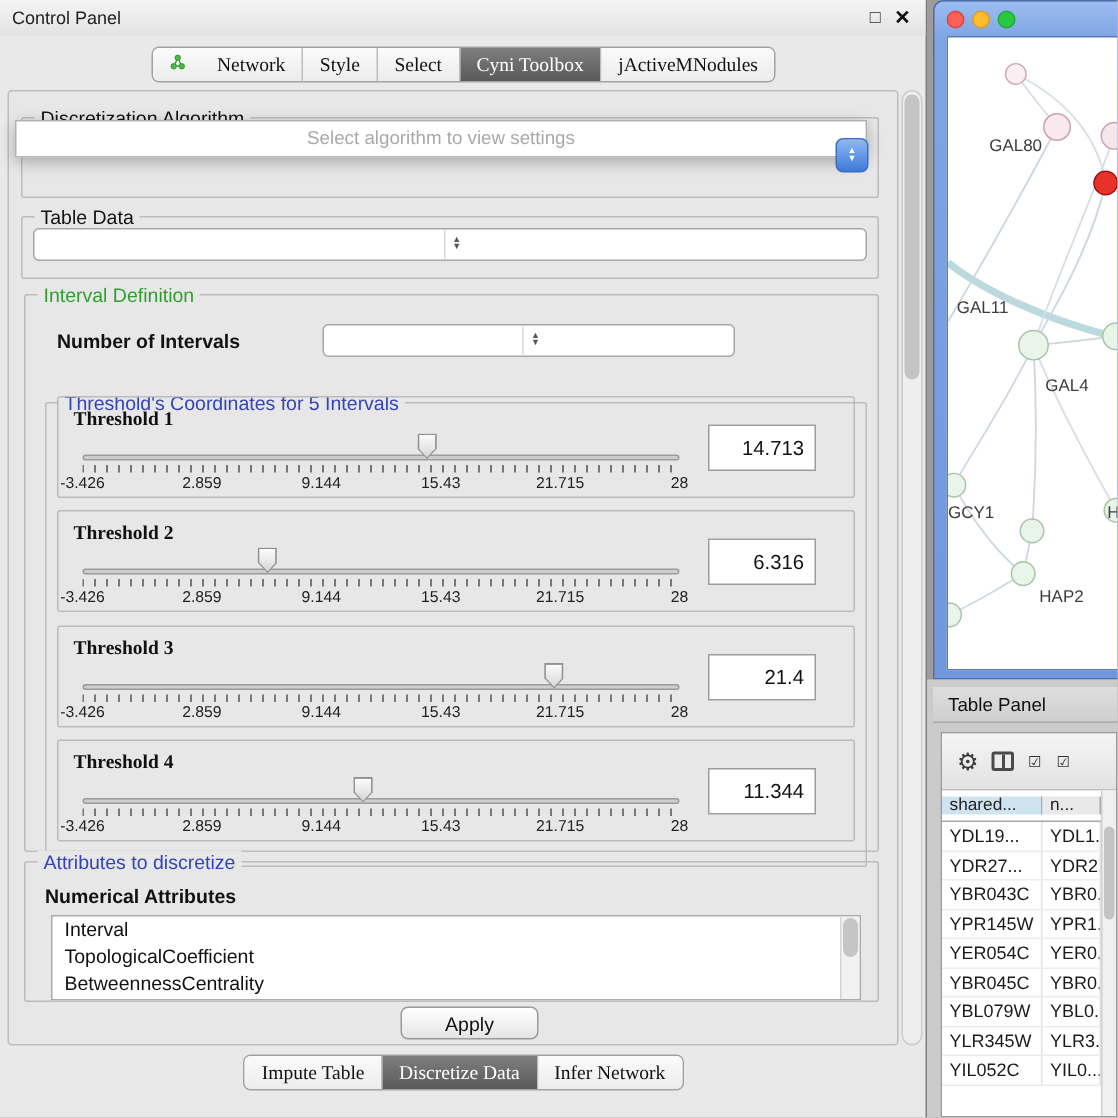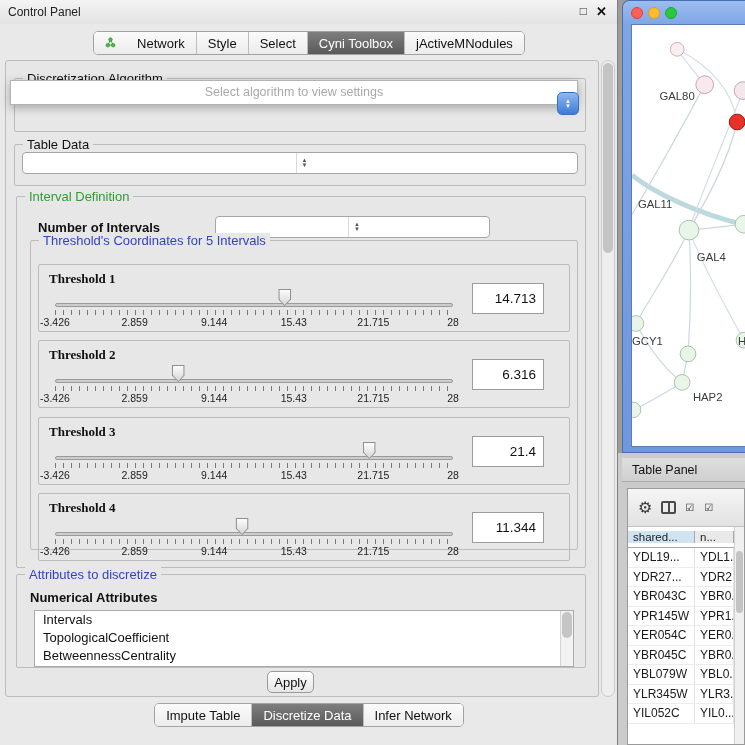--- a/index.html
+++ b/index.html
@@ -8,21 +8,21 @@
 
   
   .cp{position:absolute;left:0;top:0;width:618px;height:745px;background:#e9e9e9;border-right:1px solid #7f7f7f;}
   .cp-titlebar{position:absolute;left:0;top:0;right:0;height:24px;background:linear-gradient(#f4f4f4,#e3e3e3);}
   .cp-title{position:absolute;left:8px;top:5px;font-size:12px;color:#222;}
   .cp-float{position:absolute;right:30px;top:4px;font-size:12px;color:#333;cursor:default;}
   .cp-close{position:absolute;right:10px;top:4px;font-size:13px;color:#111;font-weight:bold;cursor:default;}
 
   .seg-wrap{position:absolute;left:0;width:618px;display:flex;justify-content:center;}
   .seg{display:flex;align-items:stretch;border:1px solid #a2a2a2;border-radius:5px;height:24px;overflow:hidden;background:#f4f4f4;}
-  .seg-item{display:flex;align-items:center;gap:21px;padding:0 11px;font-size:13px;color:#111;border-right:1px solid #bdbdbd;background:linear-gradient(#fbfbfb,#ececec);cursor:default;white-space:nowrap;}
+  .seg-item{display:flex;align-items:center;gap:21px;padding:0 11px;font-size:13px;color:#111;border-right:1px solid #bdbdbd;background:linear-gradient(#fbfbfb,#ececec);cursor:default;white-space:nowrap;font-family:Liberation Serif, serif;}
   .seg-item:last-child{border-right:none;}
   .seg-item.active{background:linear-gradient(#7e7e7e,#5a5a5a);color:#fff;}
 
   .inner{position:absolute;left:5px;top:60px;width:594px;height:637px;background:#e7e7e7;border:1px solid #bdbdbd;border-radius:3px;}
   .cp-vscroll{position:absolute;left:601px;top:60px;width:14px;height:637px;background:#eeeeee;border:1px solid #cccccc;border-radius:7px;}
   .cp-vscroll .vthumb{position:absolute;left:1px;right:1px;top:2px;height:190px;background:#c4c4c4;border-radius:6px;}
 
   
   .group{position:absolute;border:1px solid #bcbcbc;border-radius:2px;}
   .group-title{position:absolute;top:-8px;left:8px;font-size:13px;line-height:15px;background:#e7e7e7;padding:0 4px;color:#111;white-space:nowrap;}
@@ -59,21 +59,21 @@
   .value-box{position:absolute;left:433px;top:18px;width:72px;height:31px;background:#fff;border:1px solid #9c9c9c;
              font-size:13.5px;color:#111;text-align:right;line-height:29px;padding-right:7px;}
 
   
   .na-label{position:absolute;left:30px;top:590px;font-size:13px;font-weight:bold;color:#111;}
   .listbox{position:absolute;left:34px;top:610px;width:540px;height:57px;background:#fff;border:1px solid #ababab;overflow:hidden;}
   .list-item{font-size:13px;color:#111;padding:1px 0 1px 8px;line-height:16px;cursor:default;}
   .listbox .sb{position:absolute;right:0;top:0;width:13px;height:100%;background:#f2f2f2;border-left:1px solid #d5d5d5;}
   .listbox .sb .vthumb{position:absolute;left:1px;right:1px;top:1px;height:26px;background:#c5c5c5;border-radius:5px;}
 
-  .btn{position:absolute;left:267px;top:671px;width:47px;height:22px;background:linear-gradient(#ffffff,#e5e5e5);
+  .btn{position:absolute;left:267px;top:671px;width:92px;height:22px;background:linear-gradient(#ffffff,#e5e5e5);
        border:1px solid #9a9a9a;border-radius:5px;font-size:13px;color:#111;display:flex;align-items:center;justify-content:center;cursor:default;}
 
   
   .netwin{position:absolute;left:622px;top:0;width:130px;height:453px;background:linear-gradient(#9cbdf0 0,#7fa5e4 24px,#6f97dd 100%);border:1px solid #4a6fb0;border-right:none;border-top-left-radius:7px;}
   .light{position:absolute;top:6px;width:12px;height:12px;border-radius:50%;cursor:default;}
   .light.red{left:8px;background:#ff5f57;border:1px solid #d8453f;}
   .light.yellow{left:25px;background:#febc2e;border:1px solid #d89f21;}
   .light.green{left:42px;background:#28c840;border:1px solid #1ea833;}
   .net-canvas{position:absolute;left:8px;top:23px;width:115px;height:423px;background:#fff;border:1px solid #5b7cb4;}
   .net-canvas svg{width:100%;height:100%;display:block;}
@@ -174,21 +174,21 @@
   </div>
   <div style="position:absolute;left:38px;top:220px;font-size:13px;font-weight:bold;color:#111;">Number of Intervals</div>
   <div class="combo" style="left:215px;top:216px;width:275px;height:22px;">
     <span class="combo-text">5</span>
     <span class="stepper">
       <span>▲</span>
       <span>▼</span>
     </span>
   </div>
 
-  <div class="group" style="left:30px;top:240px;width:548px;height:310px;">
+  <div class="group" style="left:30px;top:268px;width:548px;height:310px;">
     <span class="group-title gt-blue">Threshold's Coordinates for 5 Intervals</span>
   </div>
 
   <div class="thr-box" style="top:264px;">
     <div class="thr-label">Threshold 1</div>
     <div class="track"></div>
     <div class="thumb-rail">
       <div class="thumb" style="left: 57.7%;">
           <div class="thumb-in"></div>
         </div>
@@ -266,21 +266,21 @@
   </div>
 
   <div class="group" style="left:16px;top:574px;width:570px;height:94px;">
     <span class="group-title gt-blue">Attributes to discretize</span>
   </div>
   <div class="na-label">Numerical Attributes</div>
   <div class="listbox">
     <div class="sb">
         <div class="vthumb"></div>
       </div>
-  <div class="list-item">Intervals</div>
+  <div class="list-item">Interval</div>
       <div class="list-item">TopologicalCoefficient</div>
       <div class="list-item">BetweennessCentrality</div>
     </div>
 
   <div class="btn">Apply</div>
 
   <div class="seg-wrap" style="top:703px;">
     <div class="seg">
       <div class="seg-item">
         <span>Impute Table</span>

